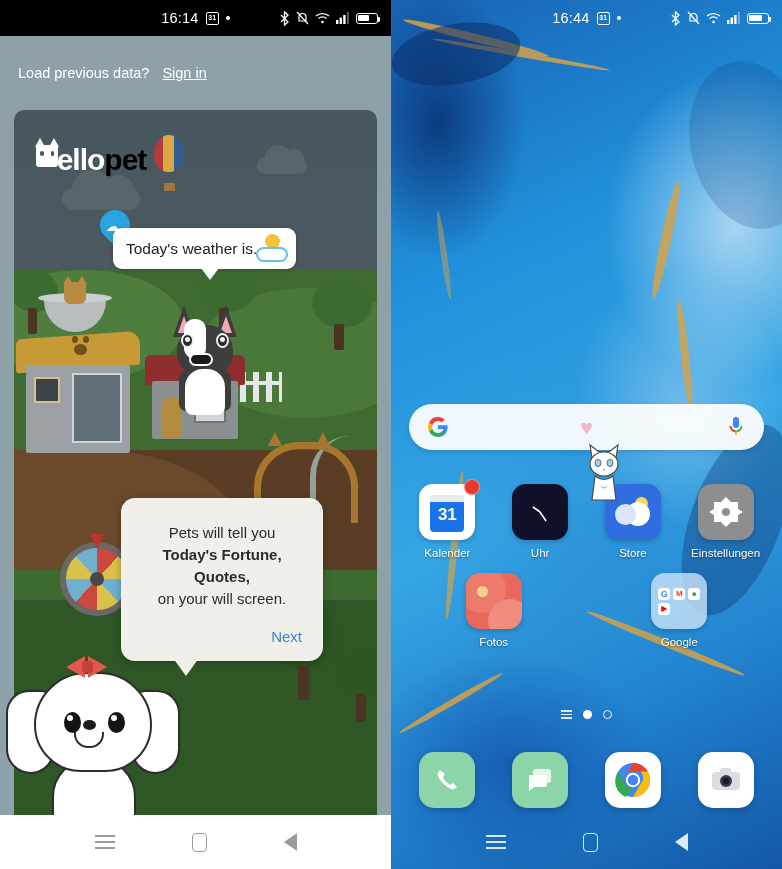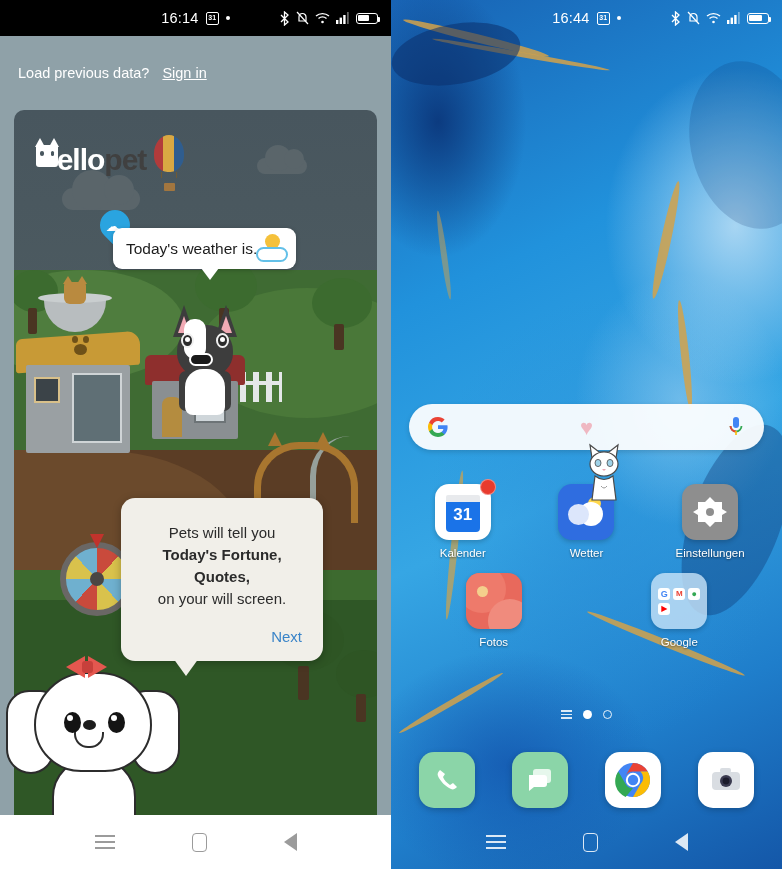--- a/index.html
+++ b/index.html
@@ -70,21 +70,21 @@
   .cl1::after { width: 30px; height: 30px; top: -13px; left: 42px; }
   .cl2 { width: 50px; height: 16px; top: 48px; left: 243px; }
   .cl2::before { width: 26px; height: 26px; top: -13px; left: 8px; }
   .cl2::after { width: 20px; height: 20px; top: -9px; left: 27px; }
 
   .logo {
     position: absolute; top: 33px; left: 22px;
     font-size: 30px; font-weight: bold; letter-spacing: -1px; z-index: 6;
   }
   .logo .w { color: #fff; margin-top: 28px; }
-  .logo .y { color: #404040; }
+  .logo .y { color: #000000; }
   .catmark {
     position: absolute; top: 35px; left: 22px; width: 22px; height: 22px;
     background: #fff; border-radius: 2px 2px 3px 3px; z-index: 7;
   }
   .catmark::before, .catmark::after {
     content: ""; position: absolute; top: -7px; border-left: 5px solid transparent;
     border-right: 5px solid transparent; border-bottom: 9px solid #fff;
   }
   .catmark::before { left: -1px; }
   .catmark::after { right: -1px; }
@@ -757,28 +757,37 @@
 
         <div class="app">
           <div class="appicon" style="background:#fff">
             <div style="width:34px;height:34px;background:#1a73e8;border-radius:4px;color:#fff;font-size:17px;font-weight:bold;display:flex;align-items:center;justify-content:center;position:relative;top:3px">31</div>
             <span style="position:absolute;top:11px;left:11px;width:34px;height:7px;background:#e8eaed;border-radius:2px 2px 0 0"></span>
             <span class="badge"></span>
           </div>
           <span class="applabel">Kalender</span>
         </div>
 
+        <div class="app">
+          <div class="appicon" style="background:#10102a">
+            <svg width="40" height="40" viewBox="0 0 40 40">
+                <path d="M20 20L13 15" stroke="#fff" stroke-width="1.6"></path>
+                <path d="M20 20l6 9" stroke="#fff" stroke-width="1.6"></path>
+              </svg>
+          </div>
+          <span class="applabel">Uhr</span>
+        </div>
 
         <div class="app">
           <div class="appicon" style="background:#2f6de0">
             <span style="position:absolute;top:13px;right:13px;width:13px;height:13px;background:#ffd84d;border-radius:50%"></span>
             <span style="position:absolute;top:18px;right:11px;width:24px;height:24px;background:#fff;border-radius:50%"></span>
             <span style="position:absolute;top:20px;left:10px;width:21px;height:21px;background:#dce6fb;border-radius:50%"></span>
           </div>
-          <span class="applabel">Wetter</span>
+          <span class="applabel">Store</span>
         </div>
 
         <div class="app">
           <div class="appicon" style="background:#8e8e8e">
             <svg width="36" height="36" viewBox="0 0 36 36">
                 <path d="M18 3l5 5h7v7l5 3-5 3v7h-7l-5 5-5-5H6v-7l-5-3 5-3V8h7z" fill="#fff"></path>
                 <circle cx="18" cy="18" r="4" fill="#8e8e8e"></circle>
               </svg>
           </div>
           <span class="applabel">Einstellungen</span>

